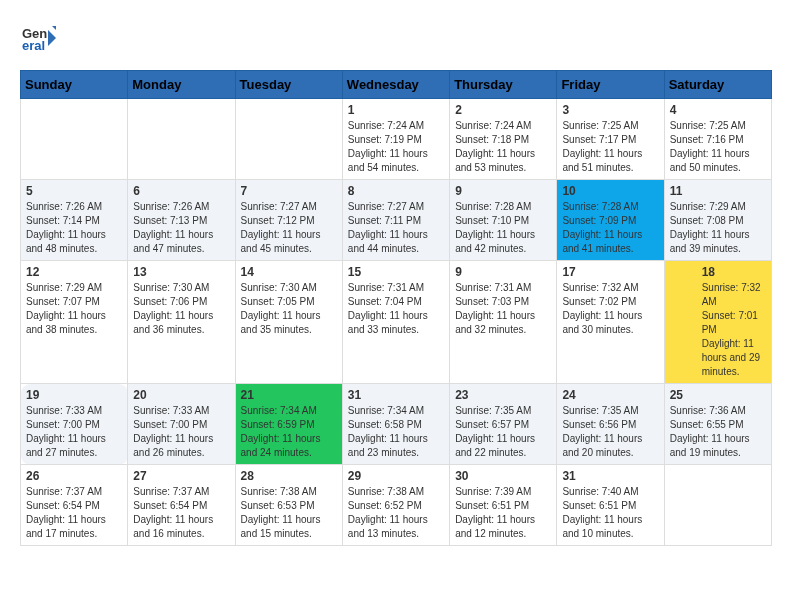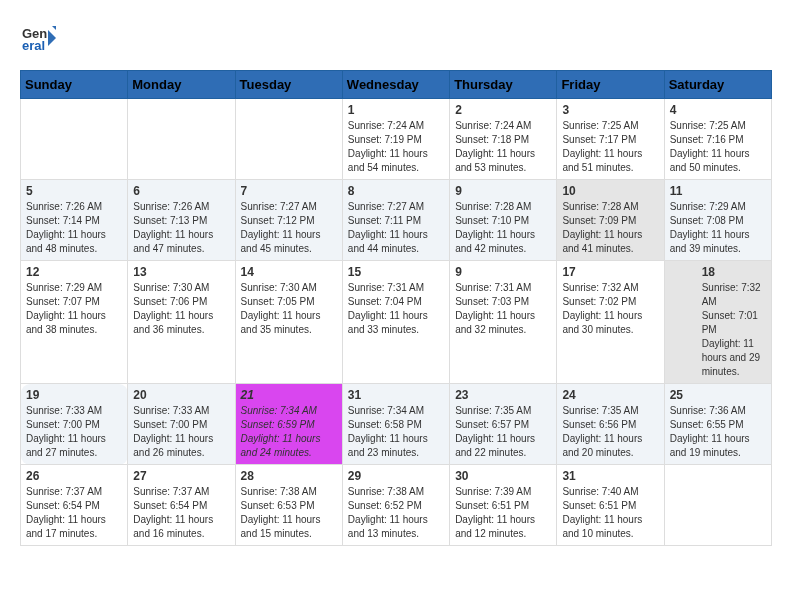--- a/index.html
+++ b/index.html
@@ -141,21 +141,21 @@
           <div class="day-info">Sunrise: 7:27 AM<br>Sunset: 7:12 PM<br>Daylight: 11 hours and 45 minutes.</div>
         </td>
         <td style="background: rgb(240, 244, 248);">
           <span class="day-number">8</span>
           <div class="day-info">Sunrise: 7:27 AM<br>Sunset: 7:11 PM<br>Daylight: 11 hours and 44 minutes.</div>
         </td>
         <td style="background: rgb(240, 244, 248);">
           <span class="day-number">9</span>
           <div class="day-info">Sunrise: 7:28 AM<br>Sunset: 7:10 PM<br>Daylight: 11 hours and 42 minutes.</div>
         </td>
-        <td style="background: #e5e5e5;">
+        <td style="background: #0ea5e9;">
           <span class="day-number">10</span>
           <div class="day-info">Sunrise: 7:28 AM<br>Sunset: 7:09 PM<br>Daylight: 11 hours and 41 minutes.</div>
         </td>
         <td style="background: rgb(240, 244, 248);">
           <span class="day-number">11</span>
           <div class="day-info">Sunrise: 7:29 AM<br>Sunset: 7:08 PM<br>Daylight: 11 hours and 39 minutes.</div>
         </td>
       </tr>
       <tr>
         <td style="background: rgb(255, 255, 255);">
@@ -175,35 +175,35 @@
           <div class="day-info">Sunrise: 7:31 AM<br>Sunset: 7:04 PM<br>Daylight: 11 hours and 33 minutes.</div>
         </td>
         <td style="background: rgb(255, 255, 255);">
           <span class="day-number">9</span>
           <div class="day-info">Sunrise: 7:31 AM<br>Sunset: 7:03 PM<br>Daylight: 11 hours and 32 minutes.</div>
         </td>
         <td style="background: rgb(255, 255, 255);">
           <span class="day-number">17</span>
           <div class="day-info">Sunrise: 7:32 AM<br>Sunset: 7:02 PM<br>Daylight: 11 hours and 30 minutes.</div>
         </td>
-        <td style="background: #e5e5e5; padding-left: 37px;">
+        <td style="background: #fde047; padding-left: 37px;">
           <span class="day-number">18</span>
           <div class="day-info">Sunrise: 7:32 AM<br>Sunset: 7:01 PM<br>Daylight: 11 hours and 29 minutes.</div>
         </td>
       </tr>
       <tr>
         <td style="background: rgb(240, 244, 248); border-radius: 9px;">
           <span class="day-number">19</span>
           <div class="day-info">Sunrise: 7:33 AM<br>Sunset: 7:00 PM<br>Daylight: 11 hours and 27 minutes.</div>
         </td>
         <td style="background: rgb(240, 244, 248);">
           <span class="day-number">20</span>
           <div class="day-info">Sunrise: 7:33 AM<br>Sunset: 7:00 PM<br>Daylight: 11 hours and 26 minutes.</div>
         </td>
-        <td style="background: #d946ef; font-style: italic;">
+        <td style="background: #22c55e;">
           <span class="day-number">21</span>
           <div class="day-info">Sunrise: 7:34 AM<br>Sunset: 6:59 PM<br>Daylight: 11 hours and 24 minutes.</div>
         </td>
         <td style="background: rgb(240, 244, 248);">
           <span class="day-number">31</span>
           <div class="day-info">Sunrise: 7:34 AM<br>Sunset: 6:58 PM<br>Daylight: 11 hours and 23 minutes.</div>
         </td>
         <td style="background: rgb(240, 244, 248);">
           <span class="day-number">23</span>
           <div class="day-info">Sunrise: 7:35 AM<br>Sunset: 6:57 PM<br>Daylight: 11 hours and 22 minutes.</div>

